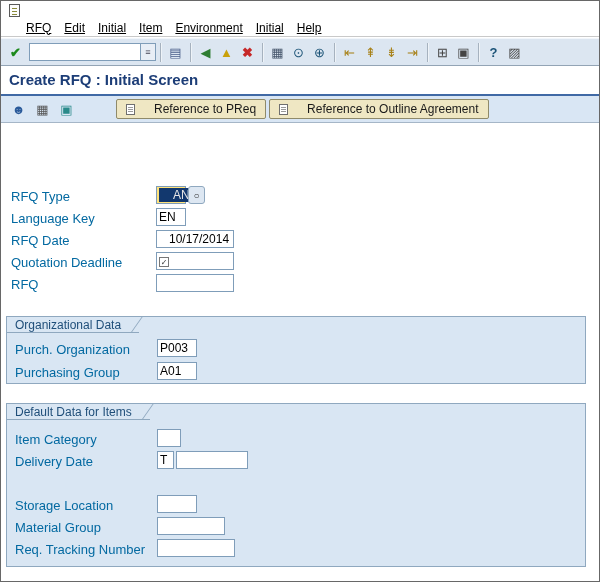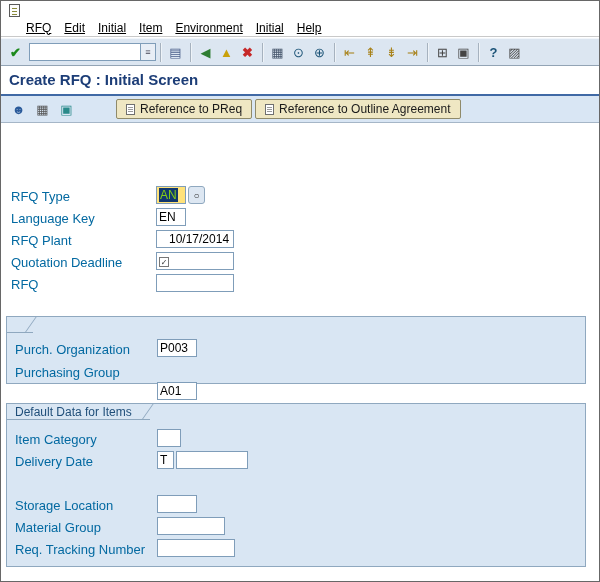--- a/index.html
+++ b/index.html
@@ -29,33 +29,33 @@
 
   
   .titlebar { position: absolute; top: 65px; left: 0; right: 0; height: 28px; background: #fff; }
   .title { position: absolute; left: 8px; top: 5px; font-size: 15px; font-weight: bold; color: #1c3d77; }
   .titlerule { position: absolute; top: 93px; left: 0; right: 0; height: 2px; background: #4069a5; }
 
   
   .apptoolbar { position: absolute; top: 95px; left: 0; right: 0; height: 27px; background: #d9e6f4; border-bottom: 1px solid #a5b6c7; display: flex; align-items: center; padding: 0 7px; gap: 3px; }
   .abtn { width: 21px; height: 20px; display: flex; align-items: center; justify-content: center; font-size: 13px; cursor: default; }
   .ic-user { color: #2a5a9a; } .ic-printer { color: #555; } .ic-copy { color: #2a8a8a; }
-  .refbtn { display: flex; align-items: center; gap: 5px; height: 20px; padding: 0 9px; background: #efe7c3; border: 1px solid #8f8a6a; border-radius: 2px; font-size: 12px; color: #1a1a1a; white-space: nowrap; cursor: default; }
+  .refbtn { display: flex; align-items: center; gap: 19px; height: 20px; padding: 0 9px; background: #efe7c3; border: 1px solid #8f8a6a; border-radius: 2px; font-size: 12px; color: #1a1a1a; white-space: nowrap; cursor: default; }
   .refbtn.first { margin-left: 36px; }
   .docicon { width: 9px; height: 11px; background: #fff; border: 1px solid #6f6f6f; position: relative; }
   .docicon::before { content: ""; position: absolute; left: 1px; top: 2px; width: 5px; height: 1px; background: #9a9a9a; box-shadow: 0 2px 0 #9a9a9a, 0 4px 0 #9a9a9a; }
 
   
   .main { position: absolute; top: 122px; left: 0; right: 0; bottom: 0; background: #fff; }
   .row { position: absolute; left: 0; right: 0; height: 20px; }
   .lbl { position: absolute; left: 10px; top: 3px; font-size: 13px; color: #0369a1; white-space: nowrap; }
   .fld { position: absolute; top: 0; height: 18px; border: 1px solid #7f9db9; background: #fff; font-size: 12px; font-family: "Liberation Sans", sans-serif; padding: 0 2px; color: #000; }
   div.fld { line-height: 16px; }
   .fld.focus { background: #ffe27a; }
-  .sel { background: #12386e; color: #84cc16; padding: 0 1px; }
+  .sel { background: #12386e; color: #e5e5e5; padding: 0 14px; }
   .mcbtn { position: absolute; left: 187px; top: 0; width: 17px; height: 18px; background: #dde7f2; border: 1px solid #8fa8bf; border-radius: 3px; font-size: 10px; color: #333; display: flex; align-items: center; justify-content: center; cursor: default; }
   .reqbox { display: inline-block; width: 10px; height: 10px; margin-top: 2px; border: 1px solid #777; font-size: 8px; line-height: 9px; text-align: center; color: #333; }
 
   
   .group { position: absolute; left: 5px; width: 580px; background: #d9e6f3; border: 1px solid #8fa8bf; }
   .ghead { position: absolute; left: 0; top: 0; height: 16px; display: flex; align-items: center; padding: 0 2px 0 8px; font-size: 12px; color: #1f4e79; border-bottom: 1px solid #8fa8bf; white-space: nowrap; }
   .gslant { width: 10px; height: 16px; border-right: 1px solid #8fa8bf; transform: skewX(-35deg); margin-left: 6px; }
   .group .lbl { left: 8px; }
 </style>
 </head>
@@ -132,47 +132,48 @@
       </div>
       <span class="mcbtn">○</span>
     </div>
 
     <div class="row" style="top:85px">
       <span class="lbl">Language Key</span>
       <input class="fld" style="left: 155px; width: 30px;" value="EN">
     </div>
 
     <div class="row" style="top:107px">
-      <span class="lbl">RFQ Plant</span>
+      <span class="lbl">RFQ Date</span>
       <input class="fld" style="left: 155px; width: 78px; padding-left: 12px;" value="10/17/2014">
     </div>
 
     <div class="row" style="top:129px">
       <span class="lbl">Quotation Deadline</span>
       <div class="fld" style="left:155px;width:78px">
         <span class="reqbox">✓</span>
       </div>
     </div>
 
     <div class="row" style="top:151px">
       <span class="lbl">RFQ</span>
       <input class="fld" style="left: 155px; width: 78px;" value="">
     </div>
 
     <div class="group" style="top:193px;height:68px">
       <div class="ghead">
+        <span>Organizational Data</span>
         <span class="gslant"></span>
       </div>
       <div class="row" style="top:22px">
         <span class="lbl">Purch. Organization</span>
         <input class="fld" style="left: 150px; width: 40px;" value="P003">
       </div>
       <div class="row" style="top:45px">
         <span class="lbl">Purchasing Group</span>
-        <input class="fld" style="left: 150px; width: 40px; margin-top: 20px;" value="A01">
+        <input class="fld" style="left: 150px; width: 40px;" value="A01">
       </div>
     </div>
 
     <div class="group" style="top:280px;height:164px">
       <div class="ghead">
         <span>Default Data for Items</span>
         <span class="gslant"></span>
       </div>
       <div class="row" style="top:25px">
         <span class="lbl">Item Category</span>

